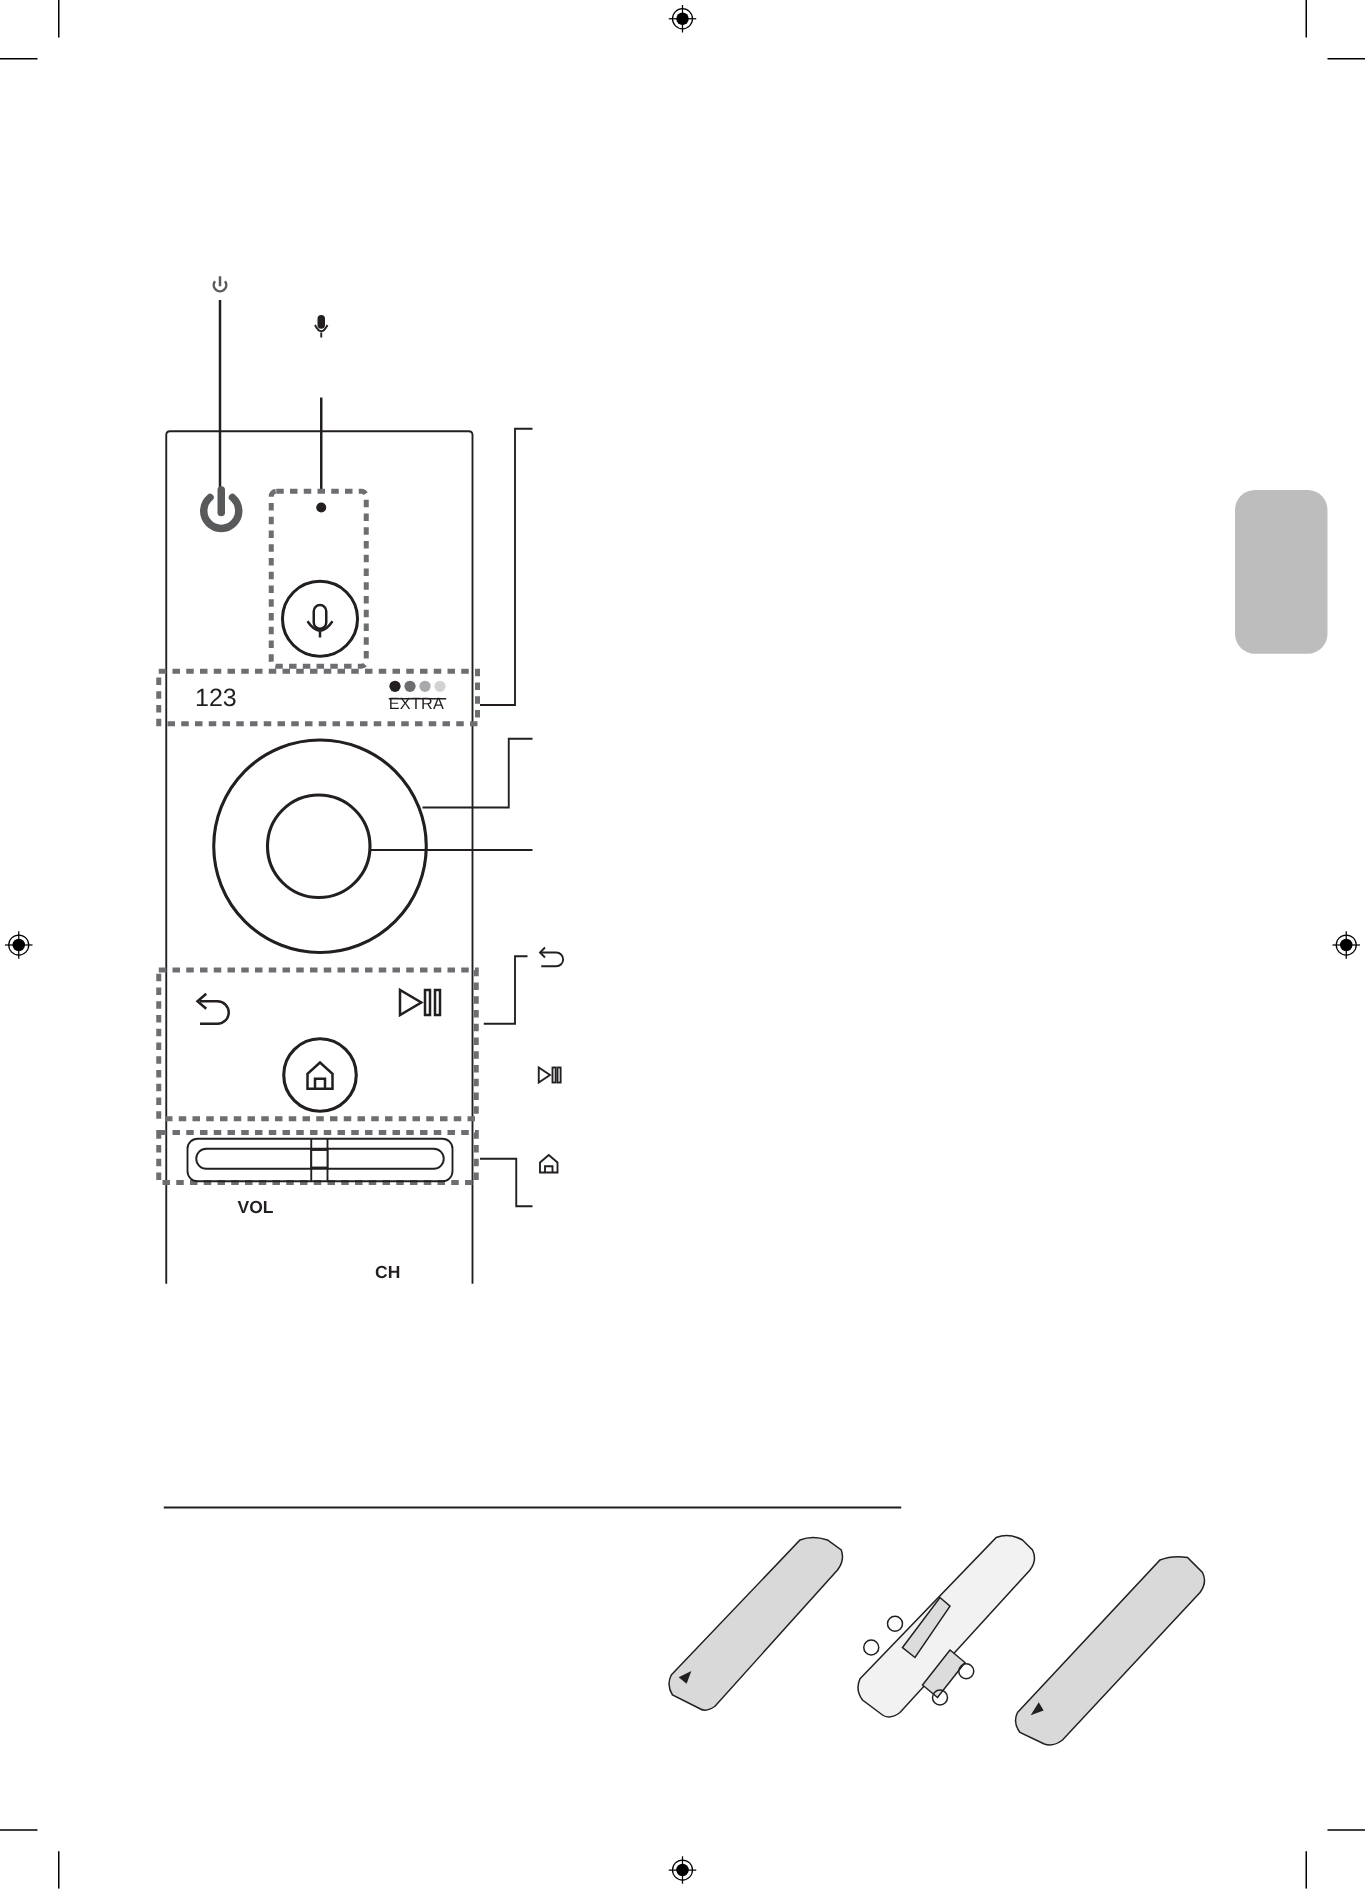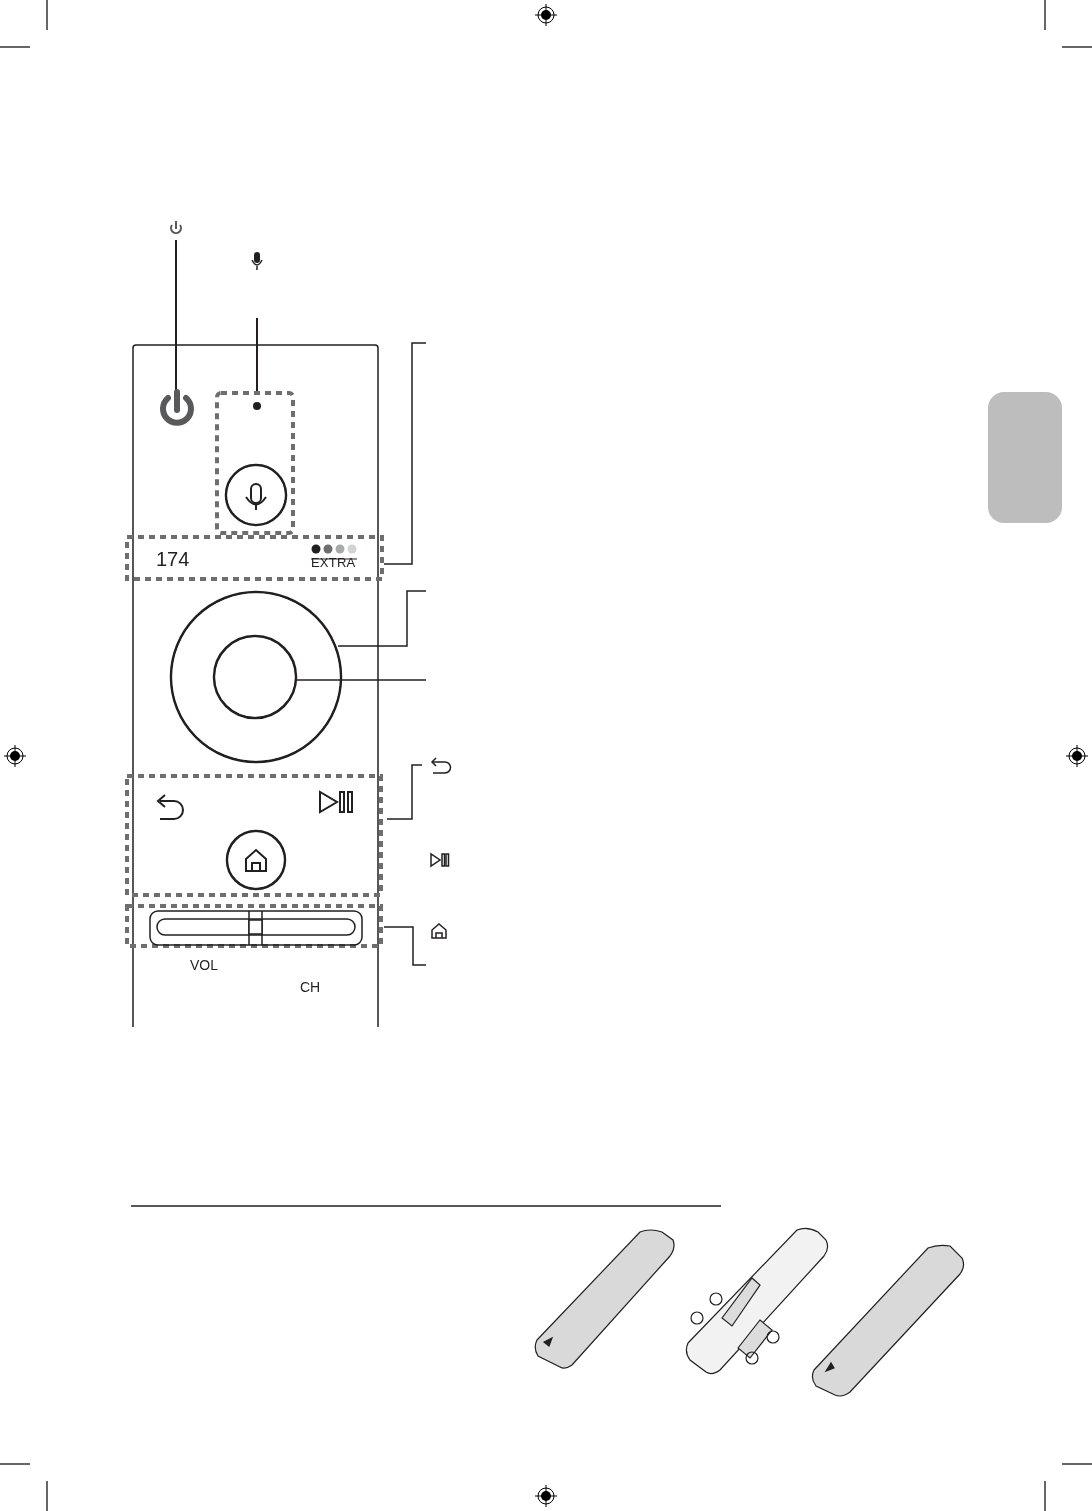--- a/index.html
+++ b/index.html
@@ -3,22 +3,22 @@
   <meta charset="utf-8">
   <style>
     html, body { margin: 0; padding: 0; background: #ffffff; }
     body { width: 1092px; height: 1511px; position: relative; overflow: hidden;
            font-family: "Liberation Sans", sans-serif; color: #231f20; }
     .abs { position: absolute; }
     svg { position: absolute; left: 0; top: 0; }
     .lbl { position: absolute; font-family: "Liberation Sans", sans-serif; color: #231f20; }
     .num123 { left: 156px; top: 548px; font-size: 20px; }
     .extra { left: 311px; top: 555px; font-size: 13px; letter-spacing: 0.2px; }
-    .vol { left: 190px; top: 957px; font-size: 14px; font-weight: normal; text-align: right; }
-    .ch { left: 300px; top: 979px; font-size: 14px; font-weight: normal; }
+    .vol { left: 190px; top: 957px; font-size: 14px; font-weight: bold; text-align: right; }
+    .ch { left: 300px; top: 1009px; font-size: 14px; font-weight: bold; }
     .side-tab { left: 988px; top: 392px; width: 74px; height: 131px; background: #bdbdbd; border-radius: 16px; }
   </style>
 </head>
 <body>
 
 <svg width="1092" height="1511">
   <g stroke="#000" stroke-width="1.2">
     <line x1="47" y1="0" x2="47" y2="30"></line>
       <line x1="0" y1="47" x2="30" y2="47"></line>
     <line x1="1045" y1="0" x2="1045" y2="30"></line>
@@ -162,16 +162,16 @@
       <circle cx="697" cy="1318" r="6" fill="none"></circle>
     <circle cx="773" cy="1337" r="6" fill="none"></circle>
       <circle cx="752" cy="1358" r="6" fill="none"></circle>
   </g>
   <g fill="#d9d9d9" stroke="#231f20" stroke-width="1.2">
     <path d="M814 1370 L928 1248 Q938 1244 950 1246 L962 1258 Q966 1266 960 1274 L850 1392 Q842 1398 835 1395 L816 1386 Q810 1378 814 1370 Z"></path>
     <path d="M826 1371 L831 1363 L834 1368 Z" fill="#231f20"></path>
   </g>
 </svg>
 
-<div class="lbl num123">174</div>
+<div class="lbl num123">123</div>
 <div class="lbl extra">EXTRA</div>
 <div class="lbl vol">VOL</div>
 <div class="lbl ch">CH</div>
 
 </body></html>

